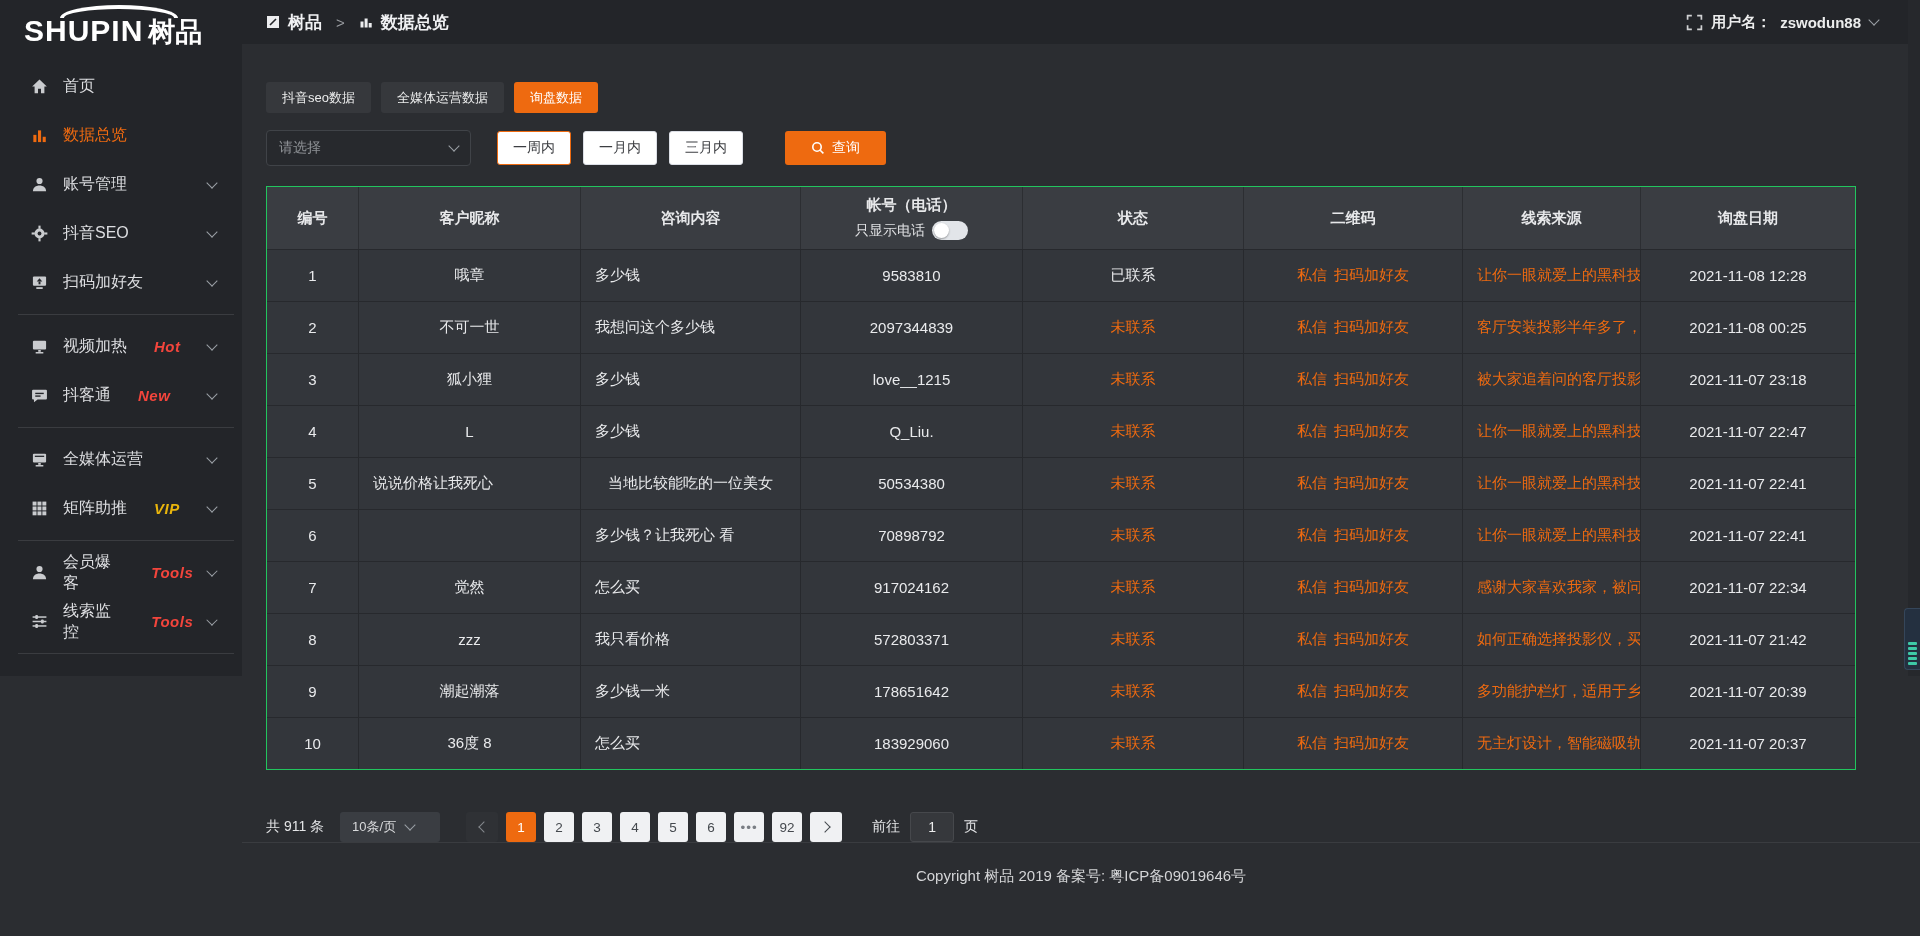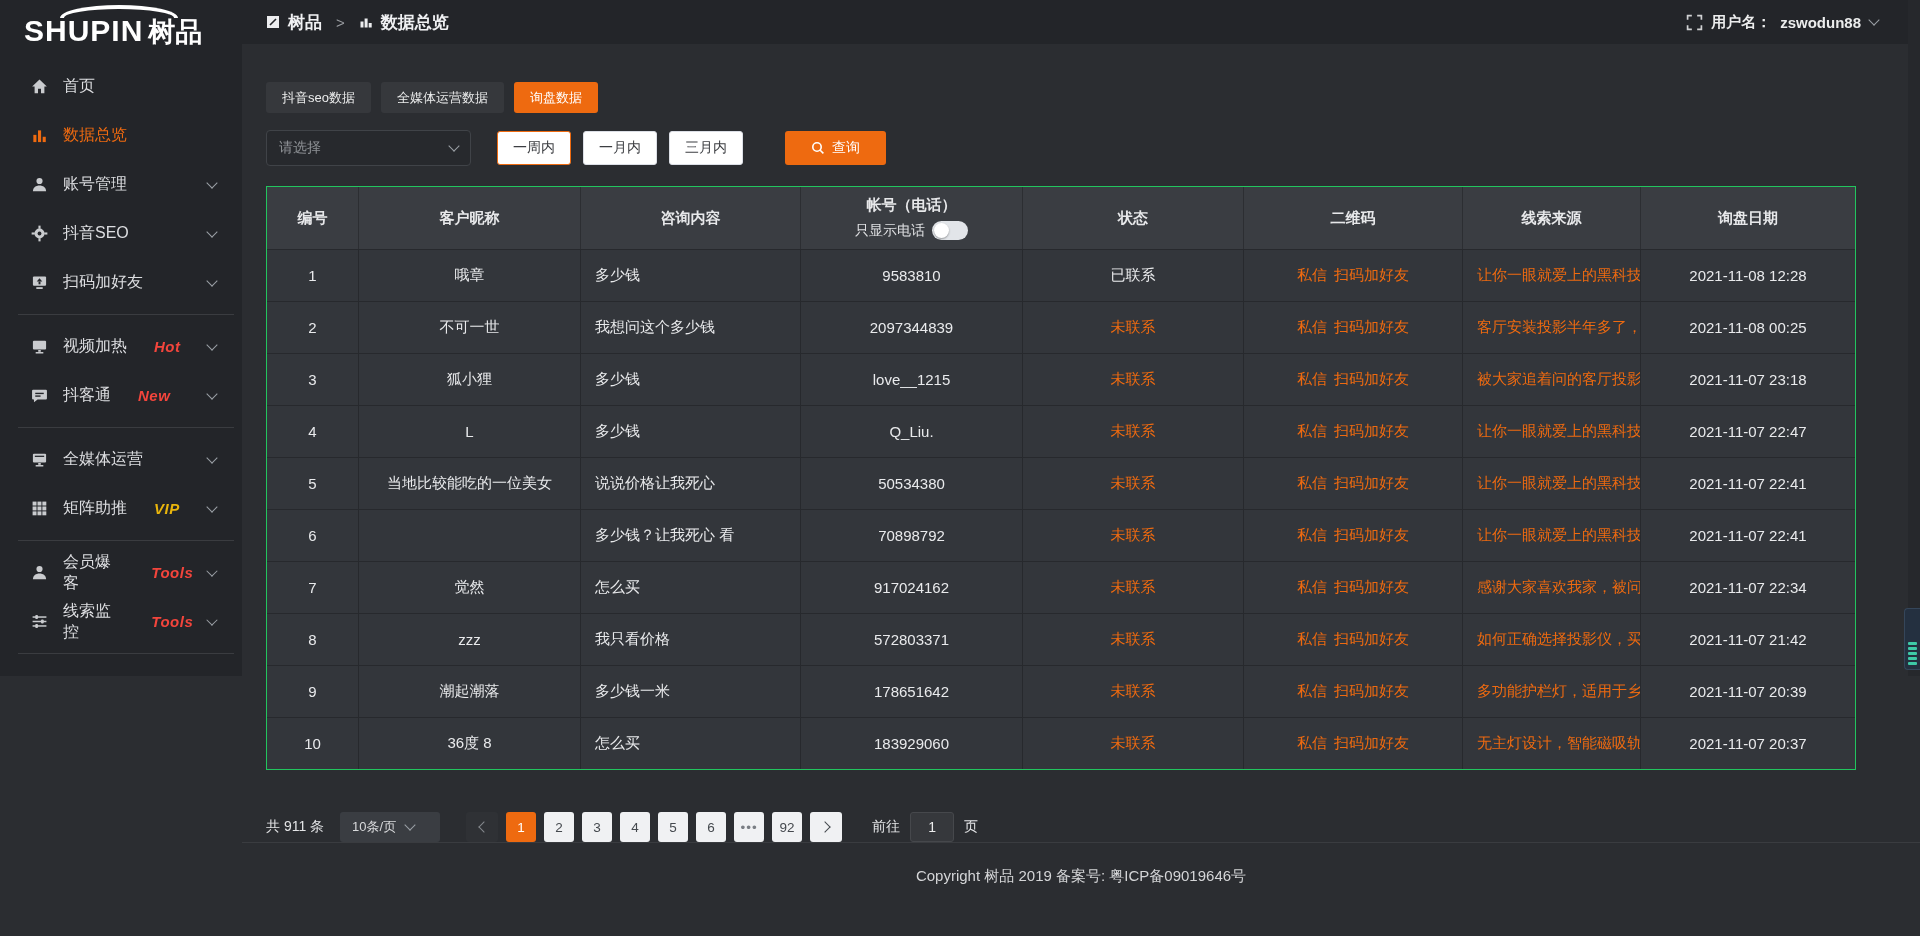--- a/index.html
+++ b/index.html
@@ -514,25 +514,25 @@
               </div>
               <div class="td">
                 <span>2021-11-07 22:47</span>
               </div>
             </div>
 
             <div class="tr">
               <div class="td">
                 <span>5</span>
               </div>
+              <div class="td c-content">
+                <span>说说价格让我死心</span>
+              </div>
               <div class="td">
                 <span>当地比较能吃的一位美女</span>
-              </div>
-              <div class="td c-content">
-                <span>说说价格让我死心</span>
               </div>
               <div class="td">
                 <span>50534380</span>
               </div>
               <div class="td">
                 <span class="status">未联系</span>
               </div>
               <div class="td c-qr">
                 <span class="link">私信</span>
                 <span class="link">扫码加好友</span>

